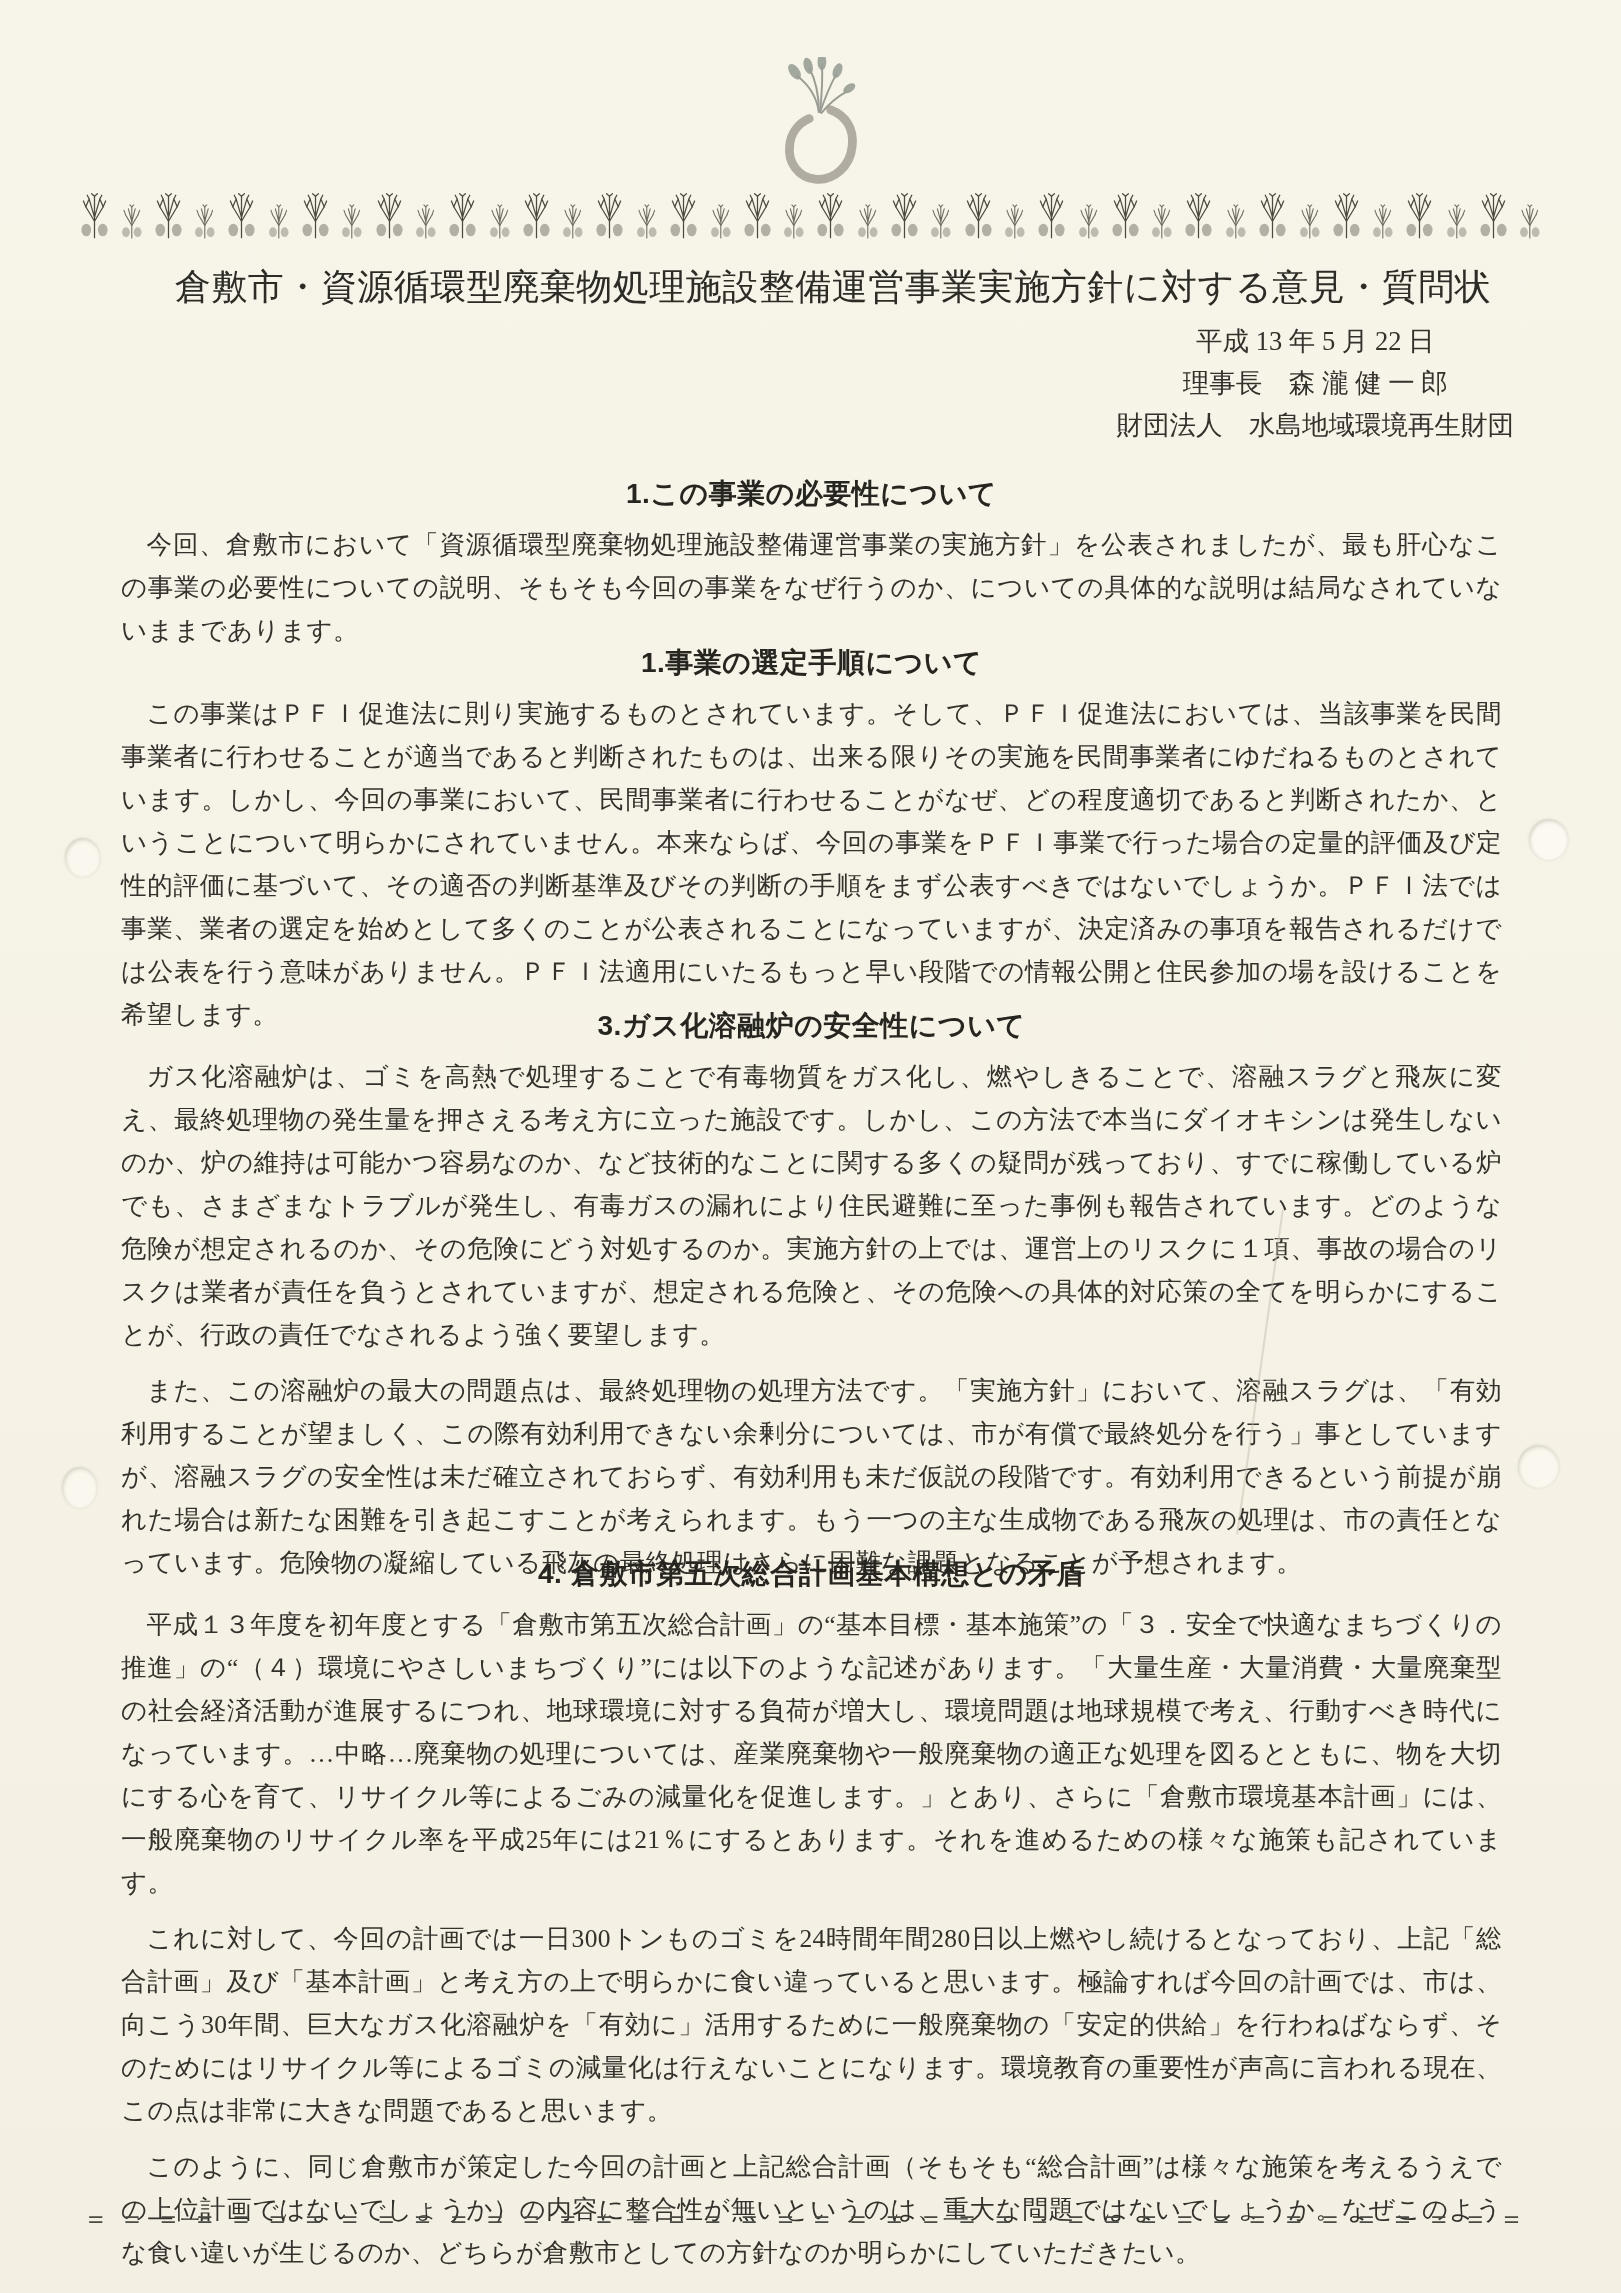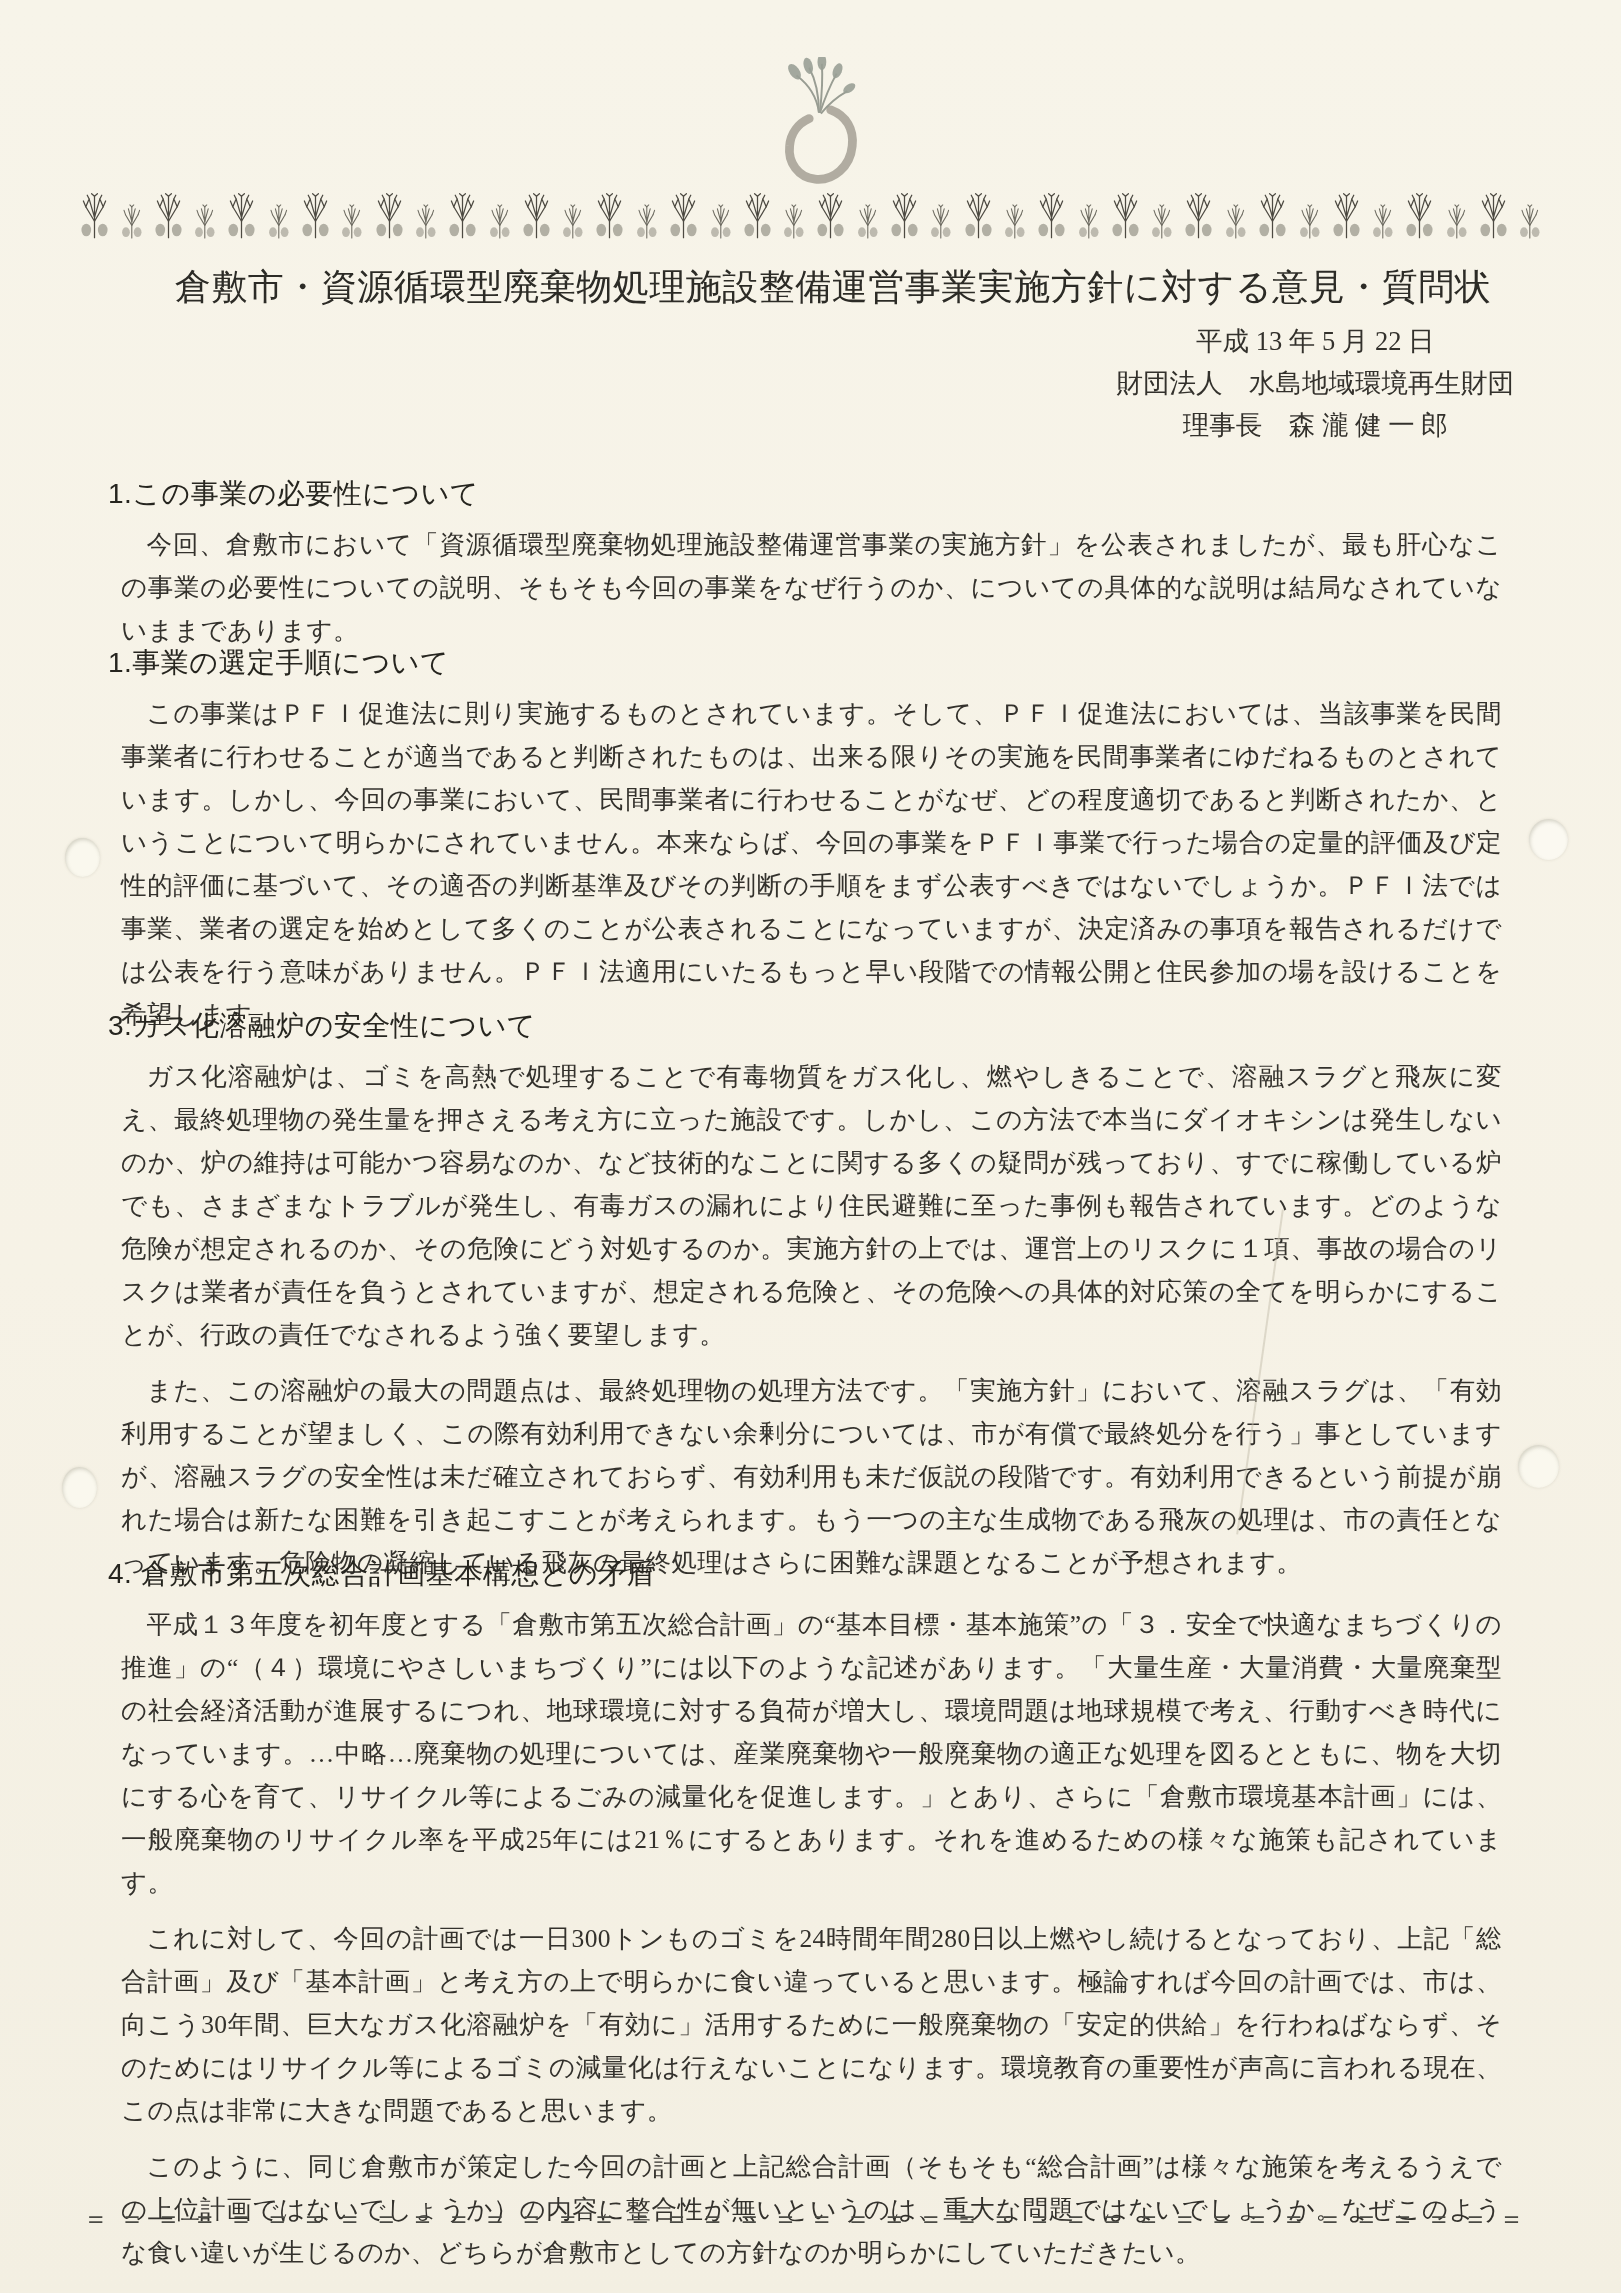--- a/index.html
+++ b/index.html
@@ -66,24 +66,25 @@
   
   .sec {
     position: absolute;
     left: 108px;
     width: 1407px;
   }
   .sec h2 {
     margin: 0 0 12.7px 0;
     font-size: 28px;
     line-height: 32px;
-    font-weight: normal;
+    font-weight: bold;
     color: #26251f;
     font-family: "Liberation Sans", "DejaVu Sans", sans-serif;
     letter-spacing: 0.5px;
+    text-align: center;
   }
   .sec p {
     margin: 13px;
     font-size: 25.5px;
     line-height: 43px;
     text-align: justify;
     text-indent: 1em;
     letter-spacing: 0.4px;
   }
   .sec1 { top: 478px; }
@@ -589,22 +590,22 @@
             <path d="M11 22 L4.5 11 M11 22 L17.5 11 M11 18 L7.5 5 M11 18 L14.5 5 M11 16 L11 3"></path>
             <path d="M4.5 11 L3 6.5 M17.5 11 L19 6.5 M11 3 L9 1 M11 3 L13 1"></path>
           </g>
         </svg></span>
     </div>
 
   <h1 class="title">倉敷市・資源循環型廃棄物処理施設整備運営事業実施方針に対する意見・質問状</h1>
 
   <div class="meta">
     <div>平成 13 年 5 月 22 日</div>
+    <div>理事長　森 瀧 健 一 郎</div>
     <div>財団法人　水島地域環境再生財団</div>
-    <div>理事長　森 瀧 健 一 郎</div>
   </div>
 
   <section class="sec sec1">
     <h2>1.この事業の必要性について</h2>
     <p>今回、倉敷市において「資源循環型廃棄物処理施設整備運営事業の実施方針」を公表されましたが、最も肝心なこの事業の必要性についての説明、そもそも今回の事業をなぜ行うのか、についての具体的な説明は結局なされていないままであります。</p>
   </section>
 
   <section class="sec sec2">
     <h2>1.事業の選定手順について</h2>
     <p>この事業はＰＦＩ促進法に則り実施するものとされています。そして、ＰＦＩ促進法においては、当該事業を民間事業者に行わせることが適当であると判断されたものは、出来る限りその実施を民間事業者にゆだねるものとされています。しかし、今回の事業において、民間事業者に行わせることがなぜ、どの程度適切であると判断されたか、ということについて明らかにされていません。本来ならば、今回の事業をＰＦＩ事業で行った場合の定量的評価及び定性的評価に基づいて、その適否の判断基準及びその判断の手順をまず公表すべきではないでしょうか。ＰＦＩ法では事業、業者の選定を始めとして多くのことが公表されることになっていますが、決定済みの事項を報告されるだけでは公表を行う意味がありません。ＰＦＩ法適用にいたるもっと早い段階での情報公開と住民参加の場を設けることを希望します。</p>

